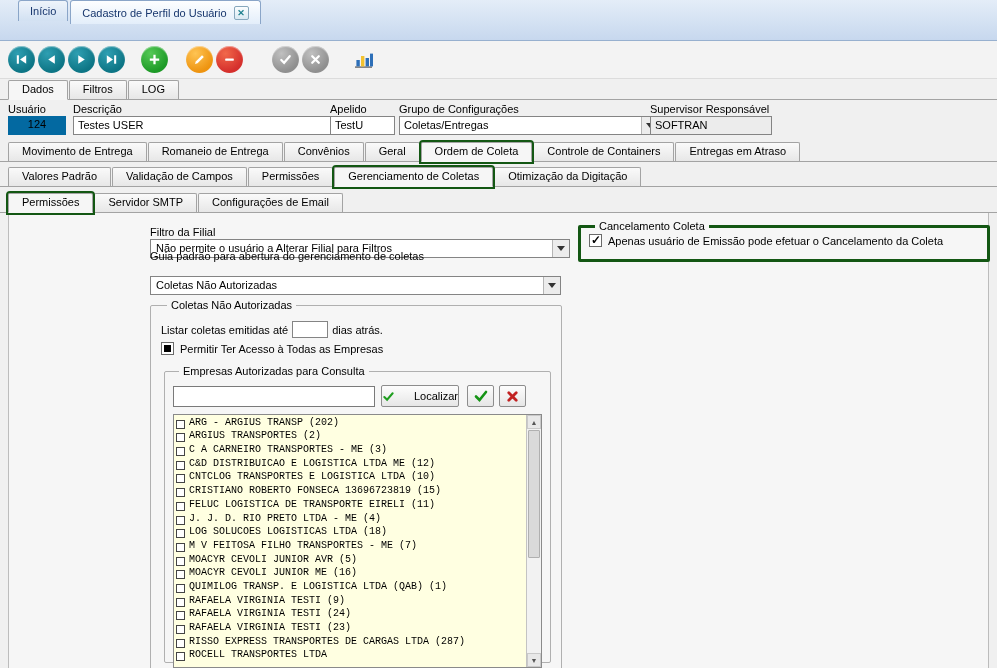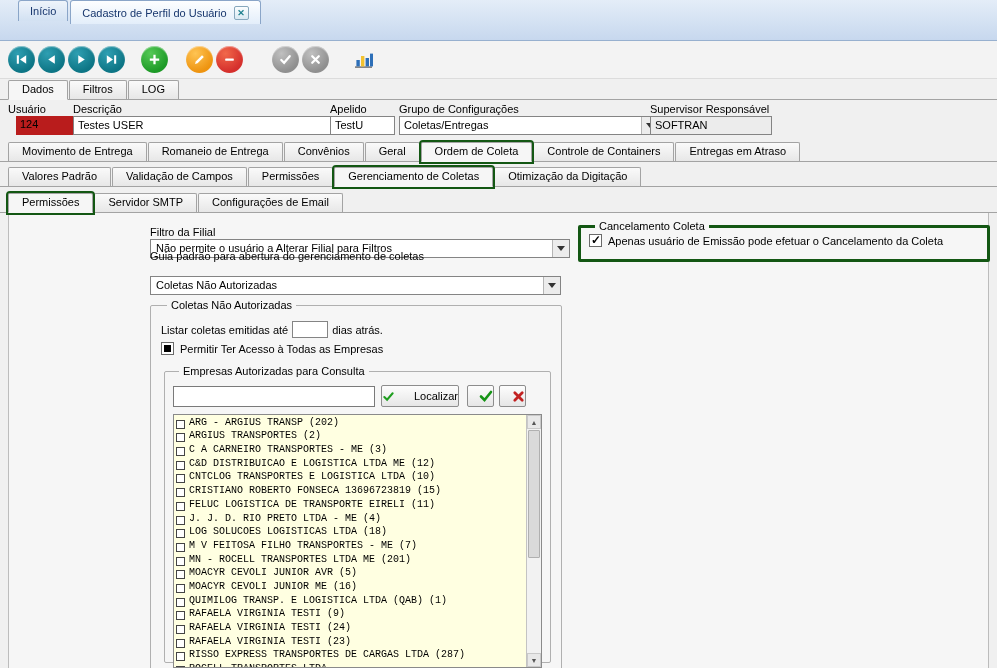--- a/index.html
+++ b/index.html
@@ -74,21 +74,21 @@
   .cb13{width:13px;height:13px;border:1px solid #6a6a6a;background:#fff;flex:none;position:relative}
   .cb13 .mark{position:absolute;left:1px;top:-2px;font-size:12px;font-weight:bold;line-height:14px}
   .cb13 .bfill{position:absolute;left:2px;top:2px;width:7px;height:7px;background:#000}
 
   .line-dias{display:flex;align-items:center;gap:4px;margin-top:6px}
   .inp-dias{width:36px;height:17px;border:1px solid #848484;background:#fff}
 
   .search-row{display:flex;align-items:center;margin-top:2px}
   .inp-search{width:202px;height:21px;border:1px solid #7a7a7a;background:#fff;padding:0 4px;
               font-family:"Liberation Sans",sans-serif;font-size:11px}
-  .btn{display:flex;align-items:center;justify-content:flex-end;gap:19px;height:22px;
+  .btn{display:flex;align-items:center;justify-content:center;gap:19px;height:22px;
        border:1px solid #8d8d8d;border-radius:2px;background:linear-gradient(#fdfdfd,#e6e6e6);
        font-size:11px;cursor:default}
   .btn-localizar{width:78px;margin-left:6px}
   .btn-sq{width:27px;margin-left:8px}
   .btn-sq + .btn-sq{margin-left:5px}
 
   .clist{display:flex;margin-top:7px;width:369px;height:254px;border:1px solid #8a8a8a;background:#ffffe1}
   .clist-body{flex:1;overflow:hidden}
   .clist-row{display:flex;align-items:flex-end;height:13.7px;padding-left:2px;white-space:nowrap}
   .clist-cb{width:9px;height:9px;border:1px solid #444;background:#fff;flex:none;margin-right:4px}
@@ -181,21 +181,21 @@
     <div class="tab">LOG</div>
   </div>
 
   <div class="form-area">
     <span class="flabel" style="left:8px">Usuário</span>
     <span class="flabel" style="left:73px">Descrição</span>
     <span class="flabel" style="left:330px">Apelido</span>
     <span class="flabel" style="left:399px">Grupo de Configurações</span>
     <span class="flabel" style="left:650px">Supervisor Responsável</span>
 
-    <div class="ffield" style="left:16px;width:58px;border:none;background:#b91c1c;text-align:left">124</div>
+    <div class="ffield" style="left:8px;width:58px;border:none;background:#0369a1;text-align:center">124</div>
     <div class="ffield" style="left:73px;width:283px">
       <span>Testes USER</span>
     </div>
     <div class="ffield" style="left:330px;width:65px">
       <span>TestU</span>
     </div>
     <div class="ffield" style="left:399px;width:260px;padding-right:4px">
       <span>Coletas/Entregas</span>
       <span class="combo-arrow">
           <span class="arrow-dn"></span>
@@ -336,24 +336,20 @@
               <div class="clist-row">
                 <span class="clist-cb"></span>
                 <span class="clist-text">LOG SOLUCOES LOGISTICAS LTDA (18)</span>
               </div>
               <div class="clist-row">
                 <span class="clist-cb"></span>
                 <span class="clist-text">M V FEITOSA FILHO TRANSPORTES - ME (7)</span>
               </div>
               <div class="clist-row">
                 <span class="clist-cb"></span>
-                <span class="clist-text">MN - ROCELL TRANSPORTES LTDA ME (201)</span>
-              </div>
-              <div class="clist-row">
-                <span class="clist-cb"></span>
                 <span class="clist-text">MOACYR CEVOLI JUNIOR AVR (5)</span>
               </div>
               <div class="clist-row">
                 <span class="clist-cb"></span>
                 <span class="clist-text">MOACYR CEVOLI JUNIOR ME (16)</span>
               </div>
               <div class="clist-row">
                 <span class="clist-cb"></span>
                 <span class="clist-text">QUIMILOG TRANSP. E LOGISTICA LTDA (QAB) (1)</span>
               </div>

